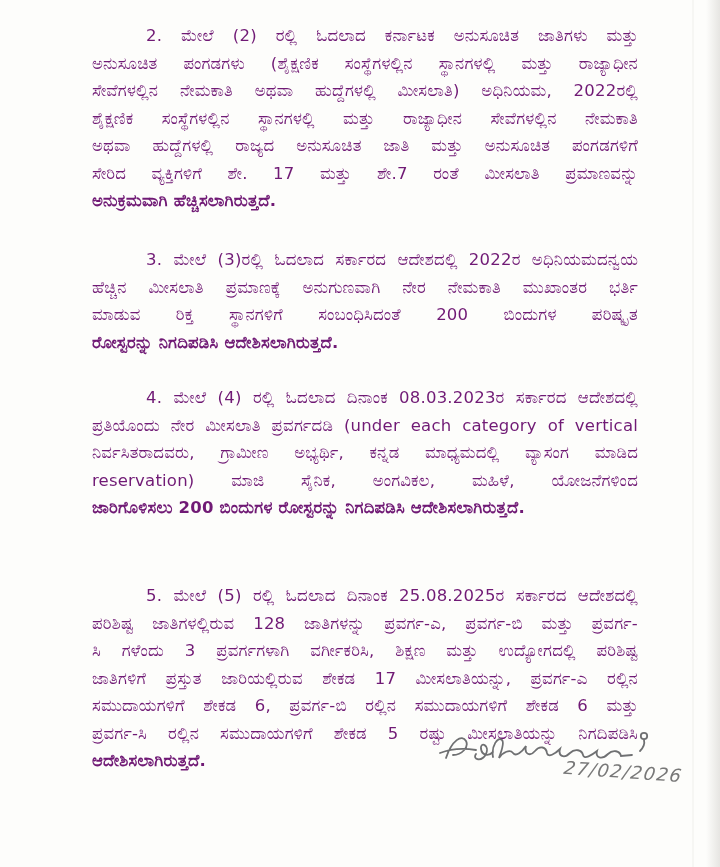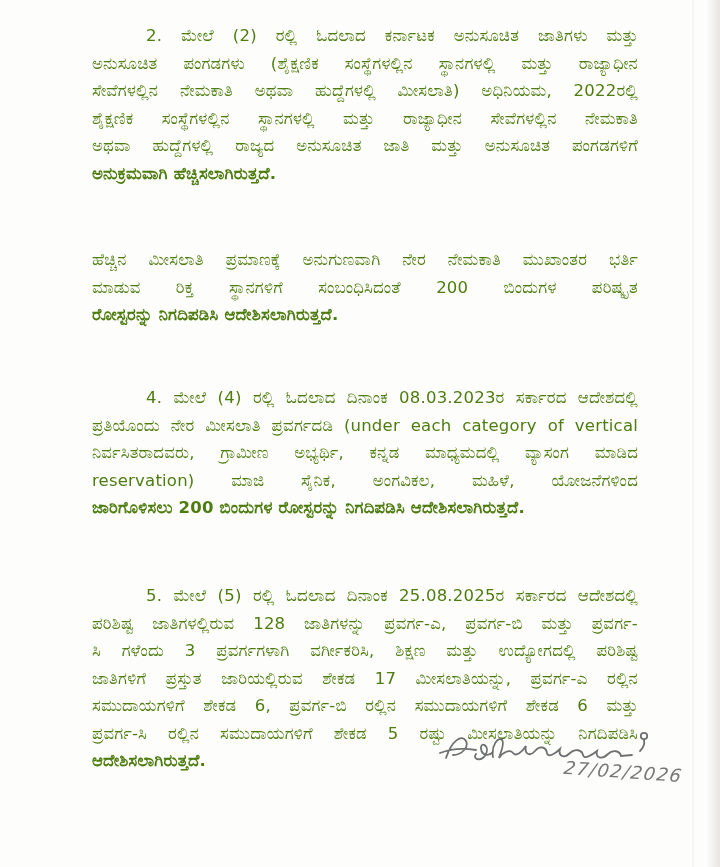--- a/index.html
+++ b/index.html
@@ -22,21 +22,21 @@
     pointer-events:none;
   }
   .para{
     position:absolute;left:92px;width:546px;
   }
   .line{
     display:block;
     height:27.5px;
     line-height:27.5px;
     font-size:16.5px;
-    color:#4d7c0f;
+    color:#701a75;
     text-align:justify;
     
     text-align-last:justify;
     letter-spacing:0.2px;
     white-space:nowrap;
     overflow:visible;
   }
   .line.first{text-indent:54px;}
   .line.last{text-align-last:left;font-weight:bold;}
   .signature{
@@ -61,24 +61,26 @@
 <div class="page">
   <div class="edge-right-line"></div>
   <div class="edge-right"></div>
 
   <div class="para" style="top:22px">
     <div class="line first">2. ಮೇಲೆ (2) ರಲ್ಲಿ ಓದಲಾದ ಕರ್ನಾಟಕ ಅನುಸೂಚಿತ ಜಾತಿಗಳು ಮತ್ತು</div>
     <div class="line">ಅನುಸೂಚಿತ ಪಂಗಡಗಳು (ಶೈಕ್ಷಣಿಕ ಸಂಸ್ಥೆಗಳಲ್ಲಿನ ಸ್ಥಾನಗಳಲ್ಲಿ ಮತ್ತು ರಾಜ್ಯಾಧೀನ</div>
     <div class="line">ಸೇವೆಗಳಲ್ಲಿನ ನೇಮಕಾತಿ ಅಥವಾ ಹುದ್ದೆಗಳಲ್ಲಿ ಮೀಸಲಾತಿ) ಅಧಿನಿಯಮ, 2022ರಲ್ಲಿ</div>
     <div class="line">ಶೈಕ್ಷಣಿಕ ಸಂಸ್ಥೆಗಳಲ್ಲಿನ ಸ್ಥಾನಗಳಲ್ಲಿ ಮತ್ತು ರಾಜ್ಯಾಧೀನ ಸೇವೆಗಳಲ್ಲಿನ ನೇಮಕಾತಿ</div>
     <div class="line">ಅಥವಾ ಹುದ್ದೆಗಳಲ್ಲಿ ರಾಜ್ಯದ ಅನುಸೂಚಿತ ಜಾತಿ ಮತ್ತು ಅನುಸೂಚಿತ ಪಂಗಡಗಳಿಗೆ</div>
+    <div class="line">ಸೇರಿದ ವ್ಯಕ್ತಿಗಳಿಗೆ ಶೇ. 17 ಮತ್ತು ಶೇ.7 ರಂತೆ ಮೀಸಲಾತಿ ಪ್ರಮಾಣವನ್ನು</div>
     <div class="line last">ಅನುಕ್ರಮವಾಗಿ ಹೆಚ್ಚಿಸಲಾಗಿರುತ್ತದೆ.</div>
   </div>
 
   <div class="para" style="top:246px">
+    <div class="line first">3. ಮೇಲೆ (3)ರಲ್ಲಿ ಓದಲಾದ ಸರ್ಕಾರದ ಆದೇಶದಲ್ಲಿ 2022ರ ಅಧಿನಿಯಮದನ್ವಯ</div>
     <div class="line">ಹೆಚ್ಚಿನ ಮೀಸಲಾತಿ ಪ್ರಮಾಣಕ್ಕೆ ಅನುಗುಣವಾಗಿ ನೇರ ನೇಮಕಾತಿ ಮುಖಾಂತರ ಭರ್ತಿ</div>
     <div class="line">ಮಾಡುವ ರಿಕ್ತ ಸ್ಥಾನಗಳಿಗೆ ಸಂಬಂಧಿಸಿದಂತೆ 200 ಬಿಂದುಗಳ ಪರಿಷ್ಕೃತ</div>
     <div class="line last">ರೋಸ್ಟರನ್ನು ನಿಗದಿಪಡಿಸಿ ಆದೇಶಿಸಲಾಗಿರುತ್ತದೆ.</div>
   </div>
 
   <div class="para" style="top:384px">
     <div class="line first">4. ಮೇಲೆ (4) ರಲ್ಲಿ ಓದಲಾದ ದಿನಾಂಕ 08.03.2023ರ ಸರ್ಕಾರದ ಆದೇಶದಲ್ಲಿ</div>
     <div class="line">ಪ್ರತಿಯೊಂದು ನೇರ ಮೀಸಲಾತಿ ಪ್ರವರ್ಗದಡಿ (under each category of vertical</div>
     <div class="line">ನಿರ್ವಸಿತರಾದವರು, ಗ್ರಾಮೀಣ ಅಭ್ಯರ್ಥಿ, ಕನ್ನಡ ಮಾಧ್ಯಮದಲ್ಲಿ ವ್ಯಾಸಂಗ ಮಾಡಿದ</div>
     <div class="line">reservation) ಮಾಜಿ ಸೈನಿಕ, ಅಂಗವಿಕಲ, ಮಹಿಳೆ, ಯೋಜನೆಗಳಿಂದ</div>

